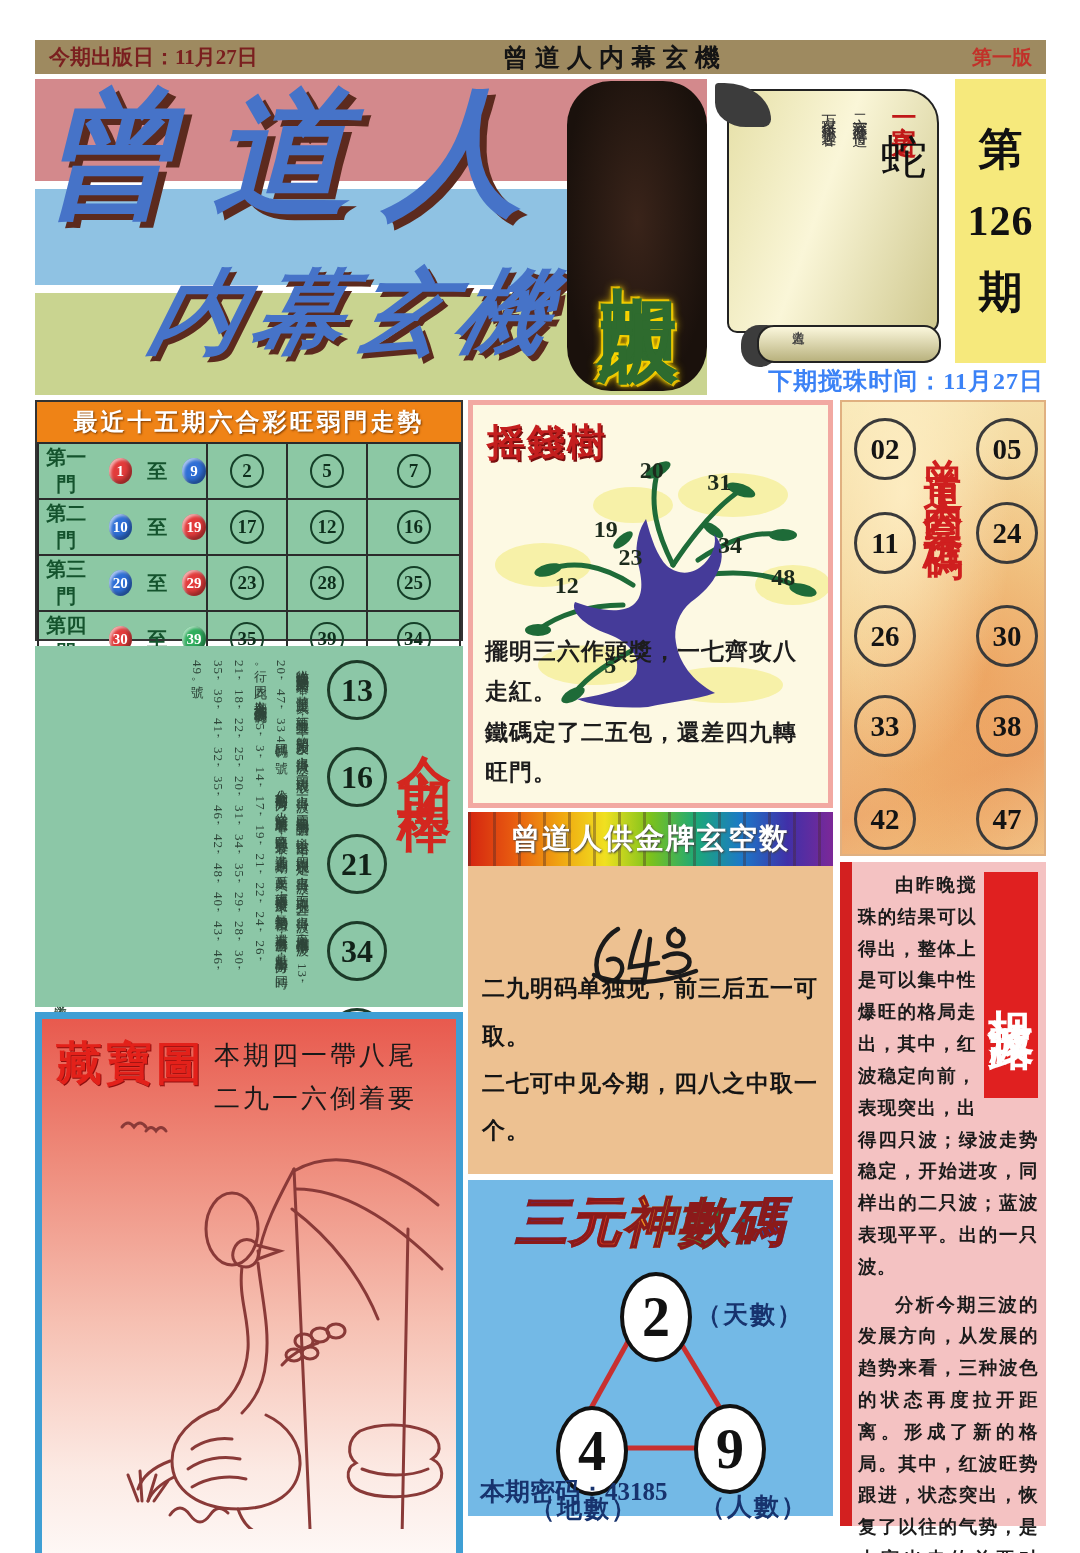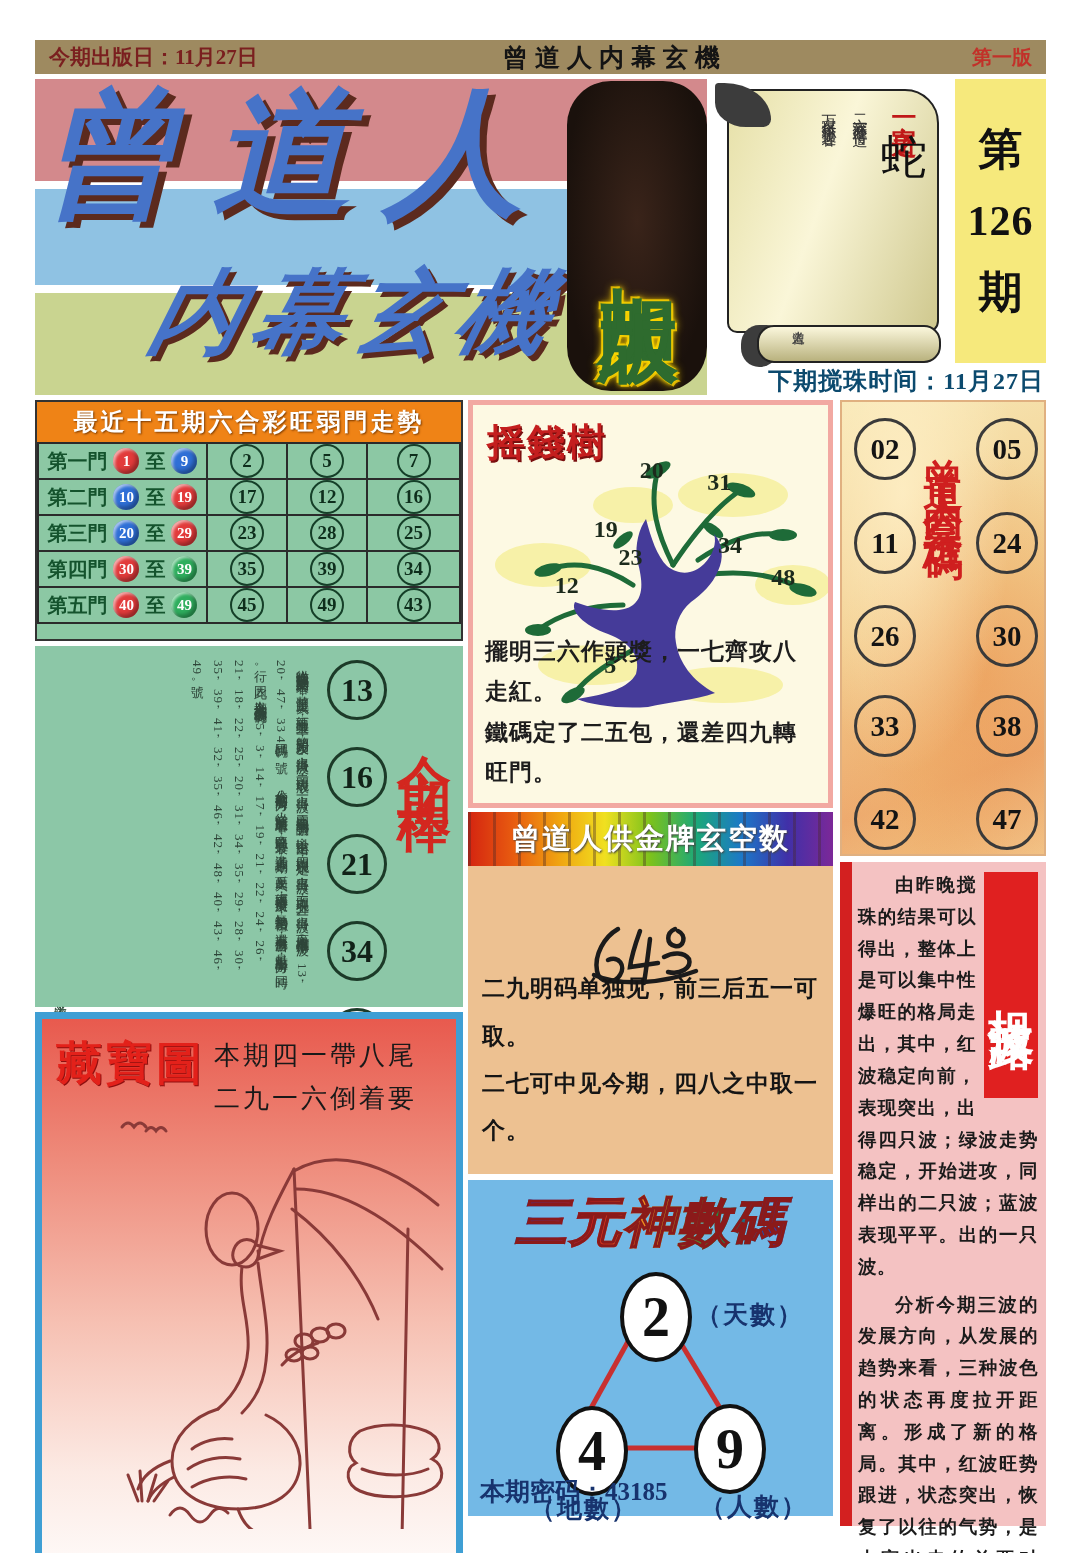--- a/index.html
+++ b/index.html
@@ -47,32 +47,32 @@
   #scroll .head-col{display:flex;flex-direction:column;align-items:center;}
   #scroll .heading{writing-mode:vertical-rl;color:#c01818;font-size:25px;font-weight:bold;letter-spacing:4px;}
   #scroll .zodiac{font-size:46px;color:#111;margin-top:8px;}
   #scroll .verse{font-size:15px;color:#333;letter-spacing:3px;}
   #scroll .sig{font-size:13px;color:#444;align-self:flex-end;}
 
   #issue-box{left:920px;top:0;width:91px;height:284px;background:#f6e97c;
      display:flex;flex-direction:column;align-items:center;justify-content:center;gap:18px;}
   #issue-box .zi{font-size:44px;font-weight:bold;color:#111;}
   #issue-box .num{font-size:42px;font-weight:bold;color:#111;letter-spacing:1px;}
-  #next-draw{right:2px;top:286px;font-size:24px;font-weight:bold;color:#0c4a6e;letter-spacing:1px;}
+  #next-draw{right:2px;top:286px;font-size:24px;font-weight:bold;color:#3b82f6;letter-spacing:1px;}
 
   
   #trend{left:35px;top:400px;width:428px;height:241px;border:2px solid #333;box-sizing:border-box;background:#8cc8a4;}
   #trend .tt-head{height:40px;background:#ef8316;color:#fff;font-weight:bold;font-size:24px;
      display:flex;align-items:center;justify-content:center;letter-spacing:3px;text-shadow:1px 1px 2px #7a3a00;}
   #trend table{width:100%;border-collapse:collapse;table-layout:fixed;}
   #trend th,#trend td{border:2px solid #2b2b2b;text-align:center;color:#14532d;font-weight:bold;padding:0;}
   #trend th{font-size:21px;height:34px;letter-spacing:2px;}
   #trend td{font-size:20px;height:32px;}
   #trend col.c1{width:40%;} #trend col.c2{width:19%;} #trend col.c3{width:19%;} #trend col.c4{width:22%;}
-  .gate-cell{display:flex;align-items:center;justify-content:center;gap:6px;color:#14532d;}
+  .gate-cell{display:flex;align-items:center;justify-content:center;gap:15px;color:#14532d;}
   .ball{display:inline-flex;align-items:center;justify-content:center;width:26px;height:26px;border-radius:50%;
      color:#fff;font-size:15px;font-weight:bold;box-shadow:inset -3px -3px 4px rgba(0,0,0,.35),inset 2px 2px 3px rgba(255,255,255,.6);}
   .ball.red{background:#e23b3b;} .ball.blue{background:#2f6fd6;} .ball.green{background:#2fae5e;}
   .circ{display:inline-flex;align-items:center;justify-content:center;width:30px;height:30px;border-radius:50%;
      border:2px solid #153f28;color:#0e2e1c;font-weight:bold;font-size:19px;background:transparent;}
 
   
   #forecast{left:35px;top:646px;width:428px;height:361px;background:#8cc7a7;}
   #forecast .body{position:absolute;left:12px;top:14px;width:266px;height:332px;
      writing-mode:vertical-rl;font-size:13px;line-height:1.62;color:#2f463a;letter-spacing:1px;overflow:hidden;}
@@ -431,21 +431,21 @@
   </div>
 
   <div class="abs" id="toucode">
     <div class="title">曾道人内幕透碼</div>
     <div class="tcirc" style="left:12px;top:16px;">02</div>
     <div class="tcirc" style="left:12px;top:110px;">11</div>
     <div class="tcirc" style="left:12px;top:203px;">26</div>
     <div class="tcirc" style="left:12px;top:293px;">33</div>
     <div class="tcirc" style="left:12px;top:386px;">42</div>
     <div class="tcirc" style="left:134px;top:16px;">05</div>
-    <div class="tcirc" style="left:134px;top:110px;">24</div>
+    <div class="tcirc" style="left:134px;top:100px;">24</div>
     <div class="tcirc" style="left:134px;top:203px;">30</div>
     <div class="tcirc" style="left:134px;top:293px;">38</div>
     <div class="tcirc" style="left:134px;top:386px;">47</div>
   </div>
 
   <div class="abs" id="wave">
     <div class="tblock">
       <span class="vtext">捉波路</span>
     </div>
     <p>由昨晚搅珠的结果可以得出，整体上是可以集中性爆旺的格局走出，其中，红波稳定向前，表现突出，出得四只波；绿波走势稳定，开始进攻，同样出的二只波；蓝波表现平平。出的一只波。</p>

